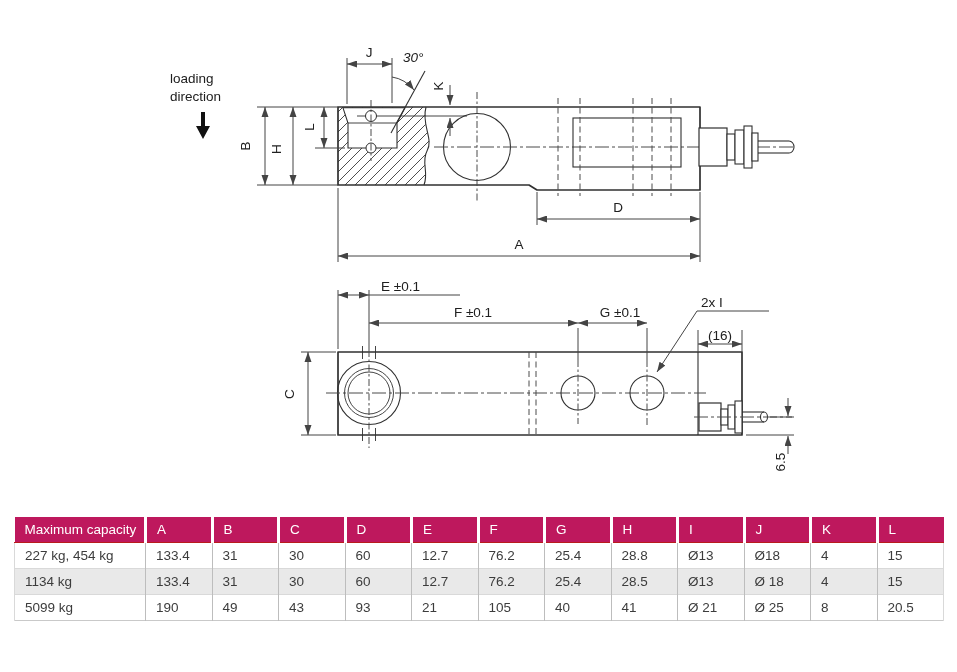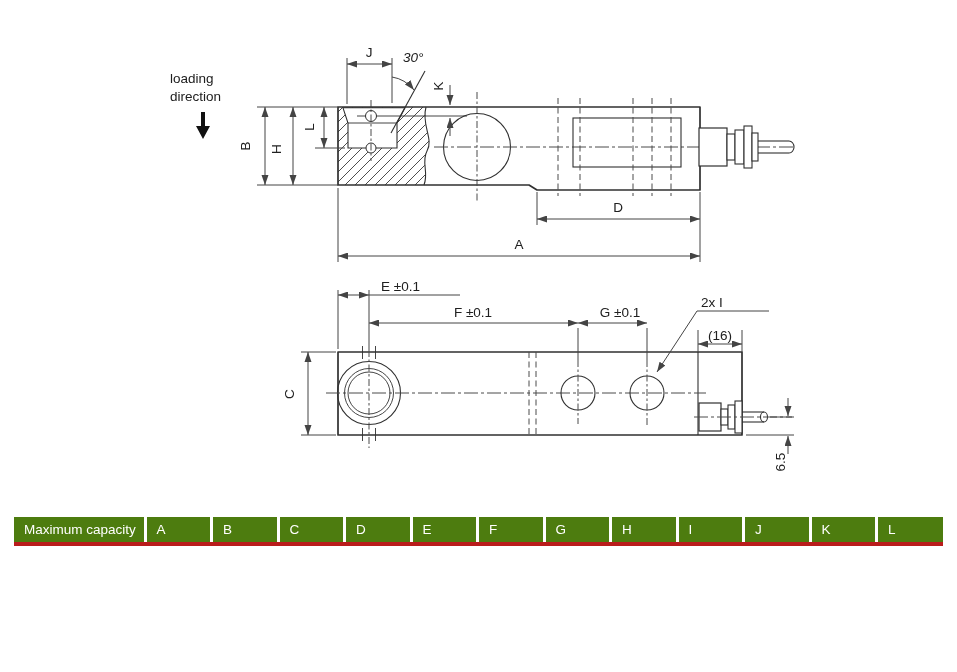--- a/index.html
+++ b/index.html
@@ -10,22 +10,22 @@
   .ol{stroke:#303030;stroke-width:1.7;fill:none;stroke-linejoin:round}
   .tl{stroke:#303030;stroke-width:1.1;fill:none}
   .tn{stroke:#303030;stroke-width:.9;fill:none}
   .dim{stroke:#444;stroke-width:1;fill:none}
   .cl{stroke:#4a4a4a;stroke-width:1;fill:none;stroke-dasharray:14,3,3,3}
   .cls{stroke:#4a4a4a;stroke-width:1;fill:none;stroke-dasharray:7,2.5,2.5,2.5}
   .hid{stroke:#4a4a4a;stroke-width:1;fill:none;stroke-dasharray:6,3.5}
   .wfill{fill:#fff}
   table.spec{border-collapse:collapse;table-layout:fixed;width:929px;margin:12px 0 0 14px;
              font-size:13.5px;color:#3c3c3c;border-bottom:1px solid #c9c9c9}
-  table.spec th{background:#4d7c0f;color:#fff;font-weight:normal;text-align:left;
-                padding:5px 10px;border-right:3px solid #fff;border-bottom:4px solid #b91c1c;
+  table.spec th{background:#be185d;color:#fff;font-weight:normal;text-align:left;
+                padding:5px 10px;border-right:3px solid #fff;border-bottom:1px solid #b91c1c;
                 overflow:hidden;white-space:nowrap}
   table.spec th:last-child{border-right:none}
   table.spec td{padding:5px 10px;border-right:1px solid #bdbdbd;border-top:1px solid #d9d9d9;
                 overflow:hidden;white-space:nowrap}
   table.spec td:first-child{border-left:1px solid #d9d9d9}
   table.spec td:last-child{border-right:1px solid #d9d9d9}
   table.spec tbody tr:nth-child(even){background:#e9e9e9}
   table.spec tbody tr:nth-child(odd){background:#fff}
 </style>
 </head>
@@ -202,16 +202,61 @@
       <th>F</th>
       <th>G</th>
       <th>H</th>
       <th>I</th>
       <th>J</th>
       <th>K</th>
       <th>L</th>
     </tr>
   </thead>
   <tbody>
+        <tr>
+          <td>227 kg, 454 kg</td>
+          <td>133.4</td>
+          <td>31</td>
+          <td>30</td>
+          <td>60</td>
+          <td>12.7</td>
+          <td>76.2</td>
+          <td>25.4</td>
+          <td>28.8</td>
+          <td>Ø13</td>
+          <td>Ø18</td>
+          <td>4</td>
+          <td>15</td>
+        </tr>
+        <tr>
+          <td>1134 kg</td>
+          <td>133.4</td>
+          <td>31</td>
+          <td>30</td>
+          <td>60</td>
+          <td>12.7</td>
+          <td>76.2</td>
+          <td>25.4</td>
+          <td>28.5</td>
+          <td>Ø13</td>
+          <td>Ø 18</td>
+          <td>4</td>
+          <td>15</td>
+        </tr>
+        <tr>
+          <td>5099 kg</td>
+          <td>190</td>
+          <td>49</td>
+          <td>43</td>
+          <td>93</td>
+          <td>21</td>
+          <td>105</td>
+          <td>40</td>
+          <td>41</td>
+          <td>Ø 21</td>
+          <td>Ø 25</td>
+          <td>8</td>
+          <td>20.5</td>
+        </tr>
       </tbody>
 </table>
 
 </div>
 
 </body></html>

